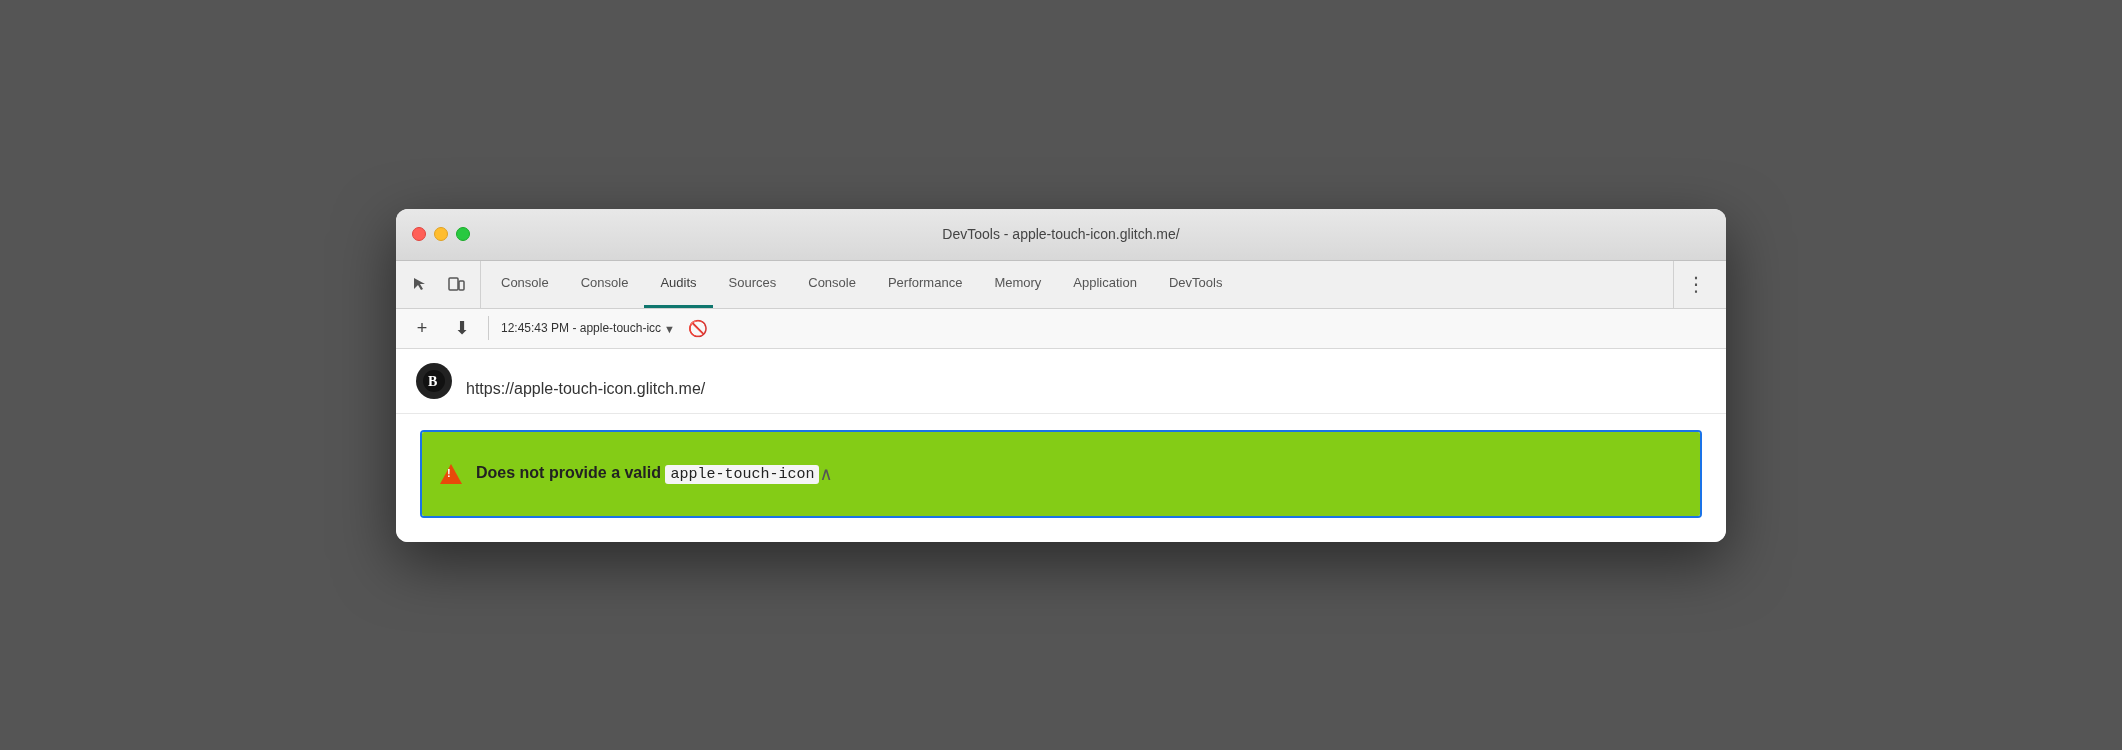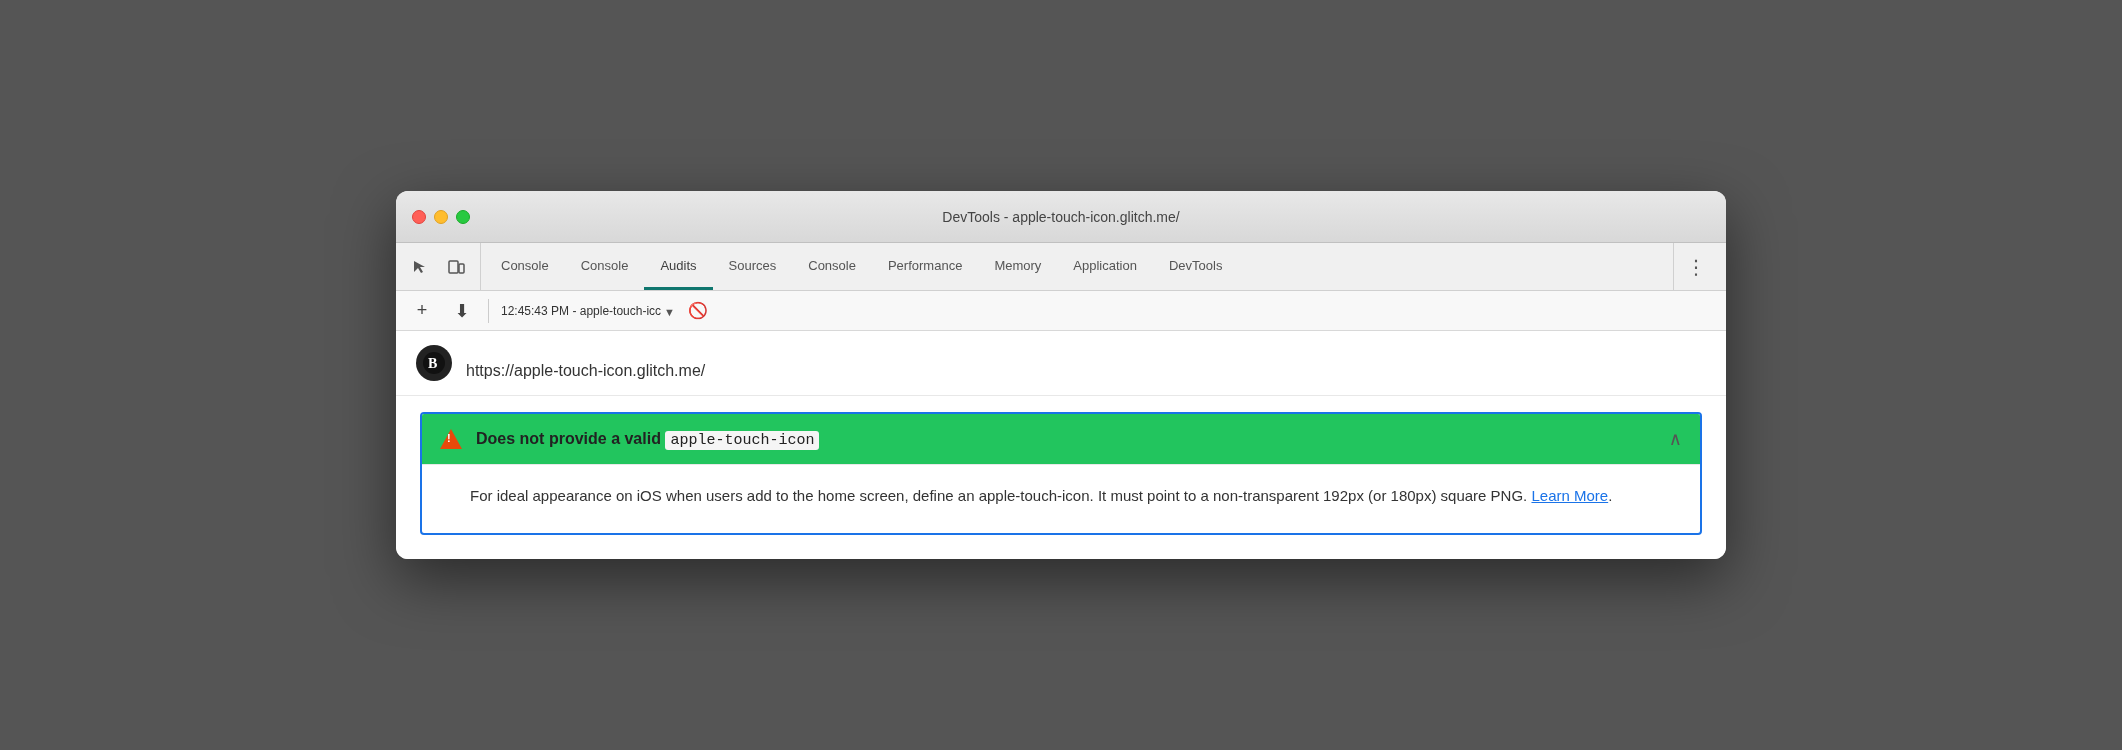--- a/index.html
+++ b/index.html
@@ -217,24 +217,24 @@
 
     .audit-item {
       border: 2px solid #1a73e8;
       border-radius: 4px;
       overflow: hidden;
     }
 
     .audit-item-header {
       display: flex;
       align-items: center;
-      padding: 14px 18px;
-      background: #22c55e;
-      cursor: pointer;
-      justify-content: space-between;
+      padding: 31px 18px;
+      background: #84cc16;
+      cursor: pointer;
+      justify-content: flex-start;
     }
 
     .audit-item-left {
       display: flex;
       align-items: center;
       gap: 14px;
     }
 
     .warning-triangle {
       width: 0;
@@ -369,21 +369,16 @@
           <div class="audit-item-left">
             <div class="warning-triangle"></div>
             <span class="audit-title">
               <span class="audit-title-normal">Does not provide a valid</span>
               <span> </span>
               <span class="audit-title-code">apple-touch-icon</span>
             </span>
           </div>
           <span class="chevron-up">∧</span>
         </div>
-        <div class="audit-item-body">
-          <span>For ideal appearance on iOS when users add to the home screen, define an apple-touch-icon. It must point to a non-transparent 192px (or 180px) square PNG.</span>
-          <span> </span>
-          <a class="learn-more" href="#">Learn More</a><span>.</span>
-        </div>
       </div>
     </div>
   </div>
 </div>
 
 </body></html>

